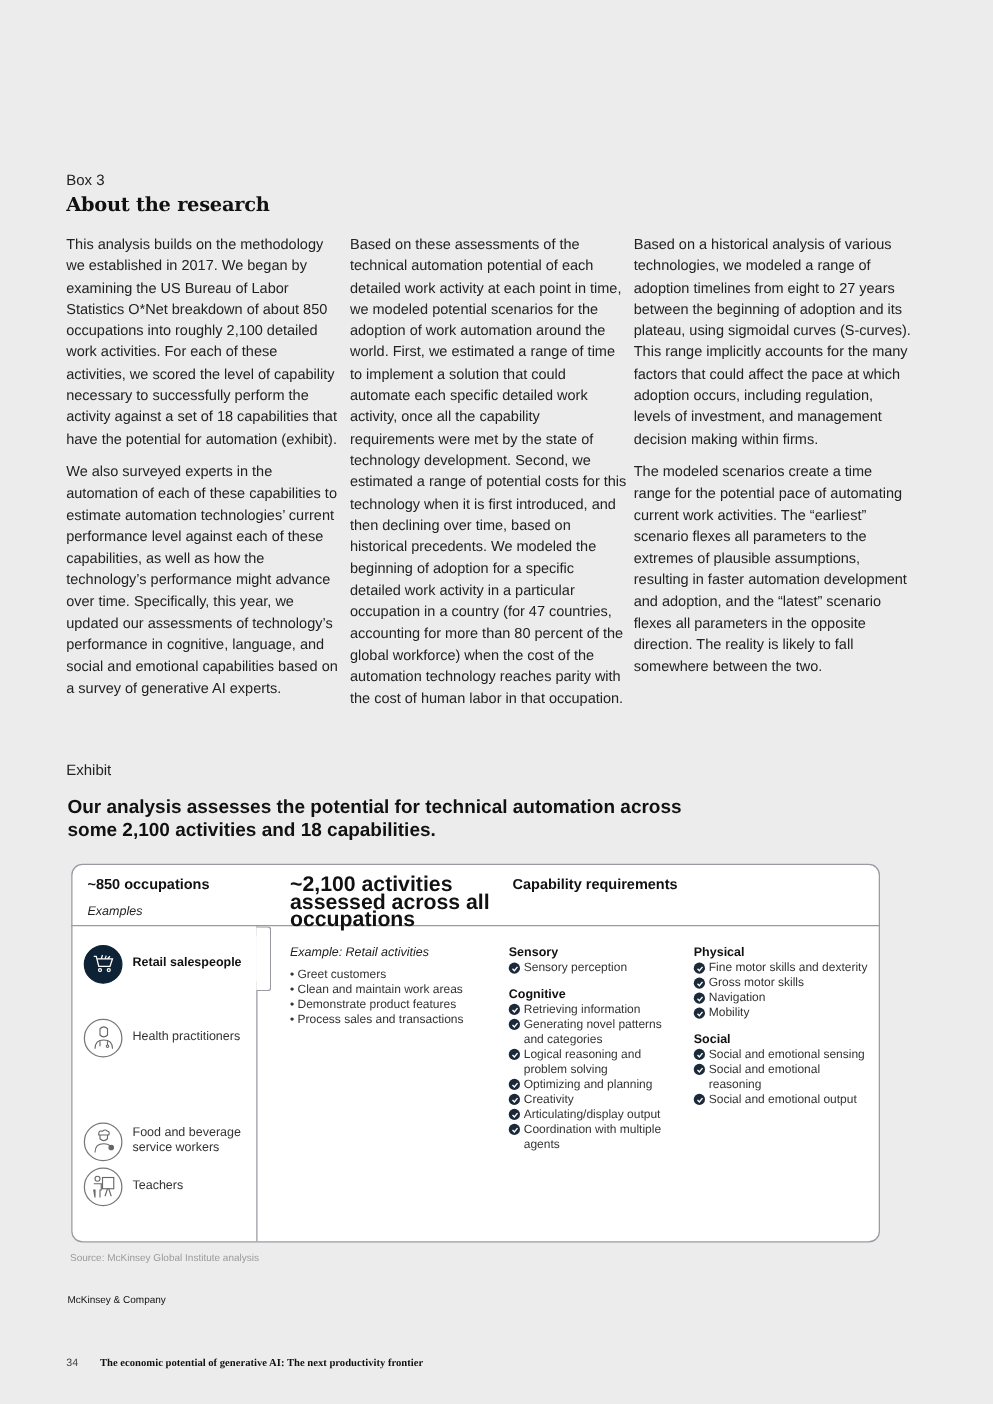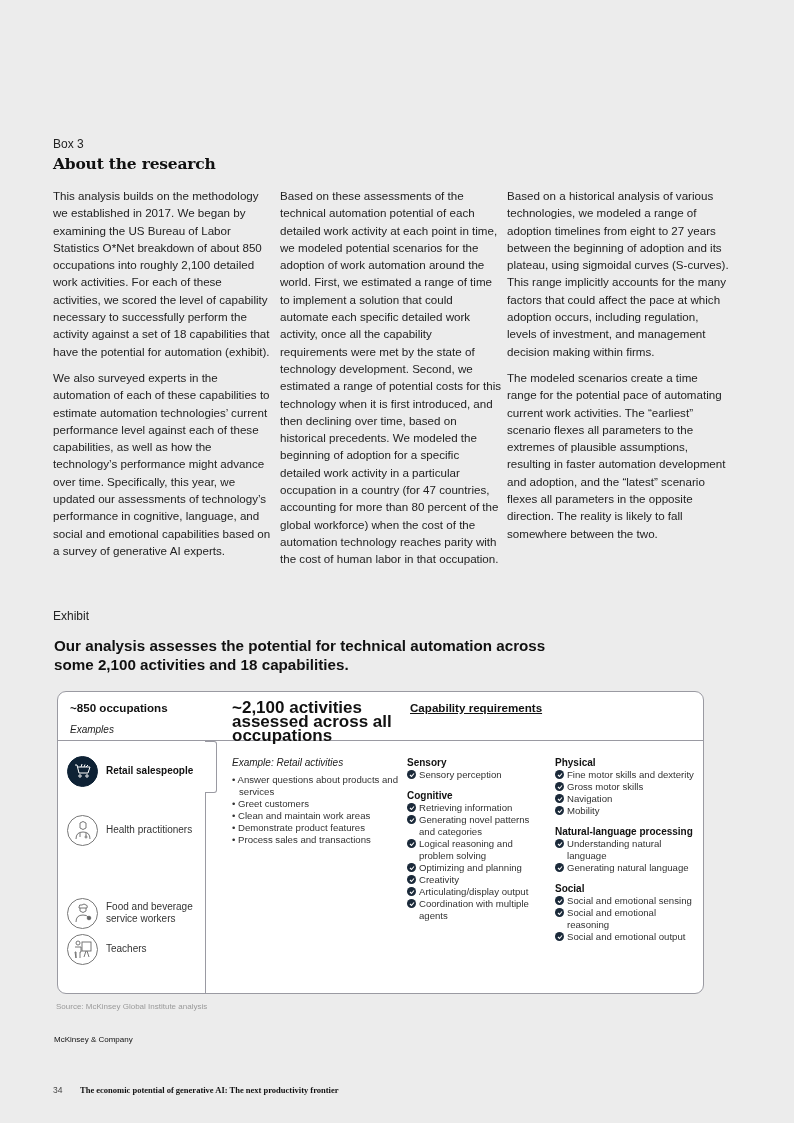--- a/index.html
+++ b/index.html
@@ -16,21 +16,21 @@
   .exhibit-label { left:53px; top:609px; font-size:12px; color:#222; }
   .exhibit-title { left:54px; top:636px; width:520px; font-size:15.2px; font-weight:bold; line-height:19px; color:#111; }
   .panel { left:57px; top:691px; width:647px; height:303px; border:1px solid #9a9aa2; border-radius:9px; background:#fff; box-sizing:border-box; }
   .panel-head-line { left:57px; top:740px; width:647px; height:1px; background:#9a9aa2; }
   .col-divider { left:205px; top:741px; width:1px; height:252px; background:#9a9aa2; }
   .tab-notch { left:205px; top:741px; width:12px; height:52px; box-sizing:border-box; border-top:1px solid #9a9aa2; border-right:1px solid #9a9aa2; border-bottom:1px solid #9a9aa2; border-radius:0 3px 3px 0; background:#fff; }
   .tab-notch-cover { left:205px; top:749px; width:1px; height:36px; background:#fff; }
   .h-occ { left:70px; top:701px; font-size:11.6px; font-weight:bold; color:#111; }
   .h-examples { left:70px; top:724px; font-size:10px; font-style:italic; color:#222; }
   .h-act { left:232px; top:701px; width:160px; font-size:17px; font-weight:bold; line-height:14px; color:#111; }
-  .h-cap { left:410px; top:701px; font-size:11.6px; font-weight:bold; color:#111;text-decoration:underline; }
+  .h-cap { left:410px; top:701px; font-size:11.6px; font-weight:bold; color:#111; }
   .occ { left:67px; width:140px; height:34px; display:flex; align-items:center; }
   .occ .ic { width:31px; height:31px; border-radius:50%; border:1px solid #777; box-sizing:border-box; display:flex; align-items:center; justify-content:center; background:#fff; flex:none; }
   .occ .ic.active { background:#0e2235; border-color:#0e2235; }
   .occ .lbl { margin-left:8px; font-size:10px; line-height:12px; color:#333; }
   .occ .lbl.active { font-weight:bold; color:#111; }
   .act-ex { left:232px; top:757px; font-size:10px; font-style:italic; color:#222; }
   .act-list { left:232px; top:774px; width:170px; font-size:9.6px; line-height:12px; color:#333; margin:0; padding:0; list-style:none; }
   .act-list li { padding-left:7px; text-indent:-7px; }
   .cap-col { font-size:9.6px; line-height:12px; color:#333; }
   .cap-col .grp { margin-bottom:9px; }
@@ -116,21 +116,20 @@
       <path d="M2 8 L8 8 L8 13 L7 13 L7 19 M3 19 L3 13 L2 13 Z"></path>
       <rect x="9" y="3" width="9" height="9"></rect>
       <path d="M13 12 L11 18 M14 12 L16 18"></path>
     </svg>
   </div>
   <div class="lbl">Teachers</div>
 </div>
 
 <div class="abs act-ex">Example: Retail activities</div>
 <ul class="abs act-list">
-  <li>• <span>Answer questions about products and services</span></li>
   <li>• <span>Greet customers</span></li>
   <li>• <span>Clean and maintain work areas</span></li>
   <li>• <span>Demonstrate product features</span></li>
   <li>• <span>Process sales and transactions</span></li>
 </ul>
 
 <div class="abs cap-col capA">
     <div class="grp">
       <div class="gt">Sensory</div>
       <div class="it">
@@ -232,39 +231,20 @@
       <div class="it">
         <span class="chk">
           <svg width="6" height="6" viewBox="0 0 6 6">
             <path d="M1 3 L2.5 4.5 L5 1.5" fill="none" stroke="#fff" stroke-width="1.1"></path>
           </svg>
         </span>
         <span>Mobility</span>
       </div>
     </div>
     <div class="grp">
-      <div class="gt">Natural-language processing</div>
-      <div class="it">
-        <span class="chk">
-          <svg width="6" height="6" viewBox="0 0 6 6">
-            <path d="M1 3 L2.5 4.5 L5 1.5" fill="none" stroke="#fff" stroke-width="1.1"></path>
-          </svg>
-        </span>
-        <span>Understanding natural language</span>
-      </div>
-      <div class="it">
-        <span class="chk">
-          <svg width="6" height="6" viewBox="0 0 6 6">
-            <path d="M1 3 L2.5 4.5 L5 1.5" fill="none" stroke="#fff" stroke-width="1.1"></path>
-          </svg>
-        </span>
-        <span>Generating natural language</span>
-      </div>
-    </div>
-    <div class="grp">
       <div class="gt">Social</div>
       <div class="it">
         <span class="chk">
           <svg width="6" height="6" viewBox="0 0 6 6">
             <path d="M1 3 L2.5 4.5 L5 1.5" fill="none" stroke="#fff" stroke-width="1.1"></path>
           </svg>
         </span>
         <span>Social and emotional sensing</span>
       </div>
       <div class="it">

